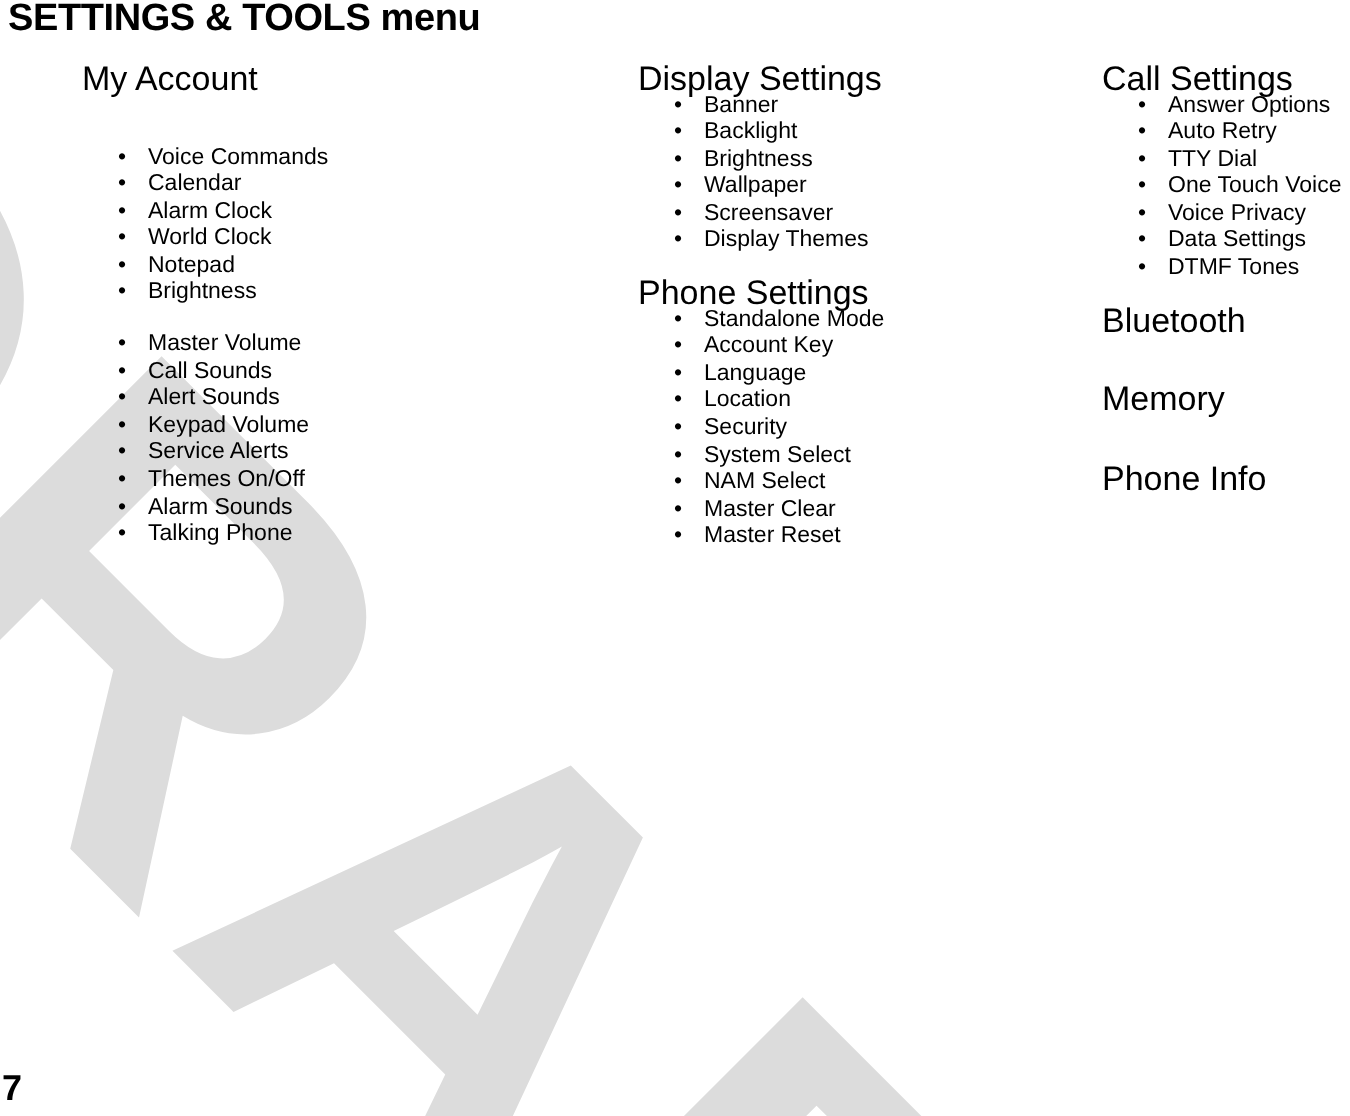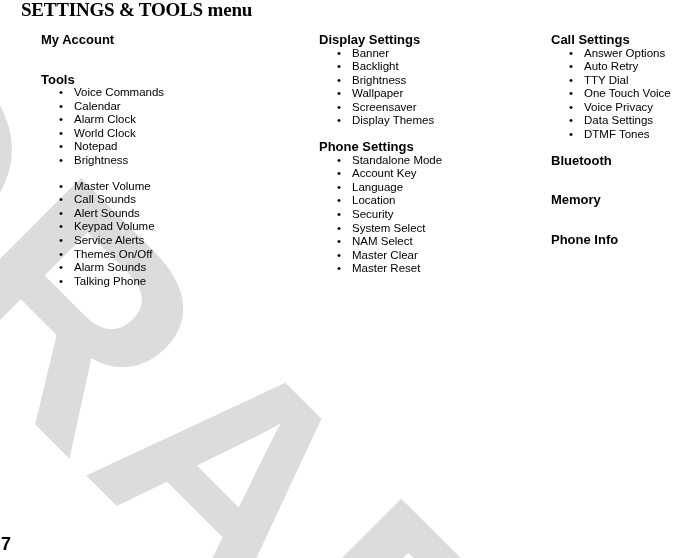--- a/index.html
+++ b/index.html
@@ -43,44 +43,43 @@
   }
 
   
   #content {
     position: relative;
     z-index: 1;
   }
 
   #page-title {
     position: absolute;
-    left: 21px;
+    left: 4px;
     top: -1px;
     font-size: 19px;
     font-weight: bold;
     letter-spacing: -0.2px;
     white-space: nowrap;
-    font-family: Liberation Serif, serif;
   }
   #page-title .title-main { font-weight: bold; }
   #page-title .title-sub  { font-weight: bold; }
 
   .column {
     position: absolute;
     top: 33px;
   }
   #column-1 { left: 41px;  width: 250px; }
   #column-2 { left: 319px; width: 240px; }
   #column-3 { left: 551px; width: 128px; }
 
   .section { margin-bottom: 0; }
 
   .section-header {
-    font-size: 13px;
-    font-weight: bold;
+    font-size: 17px;
+    font-weight: normal;
     line-height: 13.5px;
     white-space: nowrap;
   }
 
   .item-list {
     list-style: none;
     margin: 0;
     padding: 0;
   }
   .item-list li {
@@ -121,21 +120,20 @@
 
   <div id="page-title">
     <span class="title-main">SETTINGS &amp; TOOLS</span><span class="title-sub"> menu</span>
   </div>
 
   <div class="column" id="column-1">
       <div class="section">
         <div class="section-header standalone-header">My Account</div>
       </div>
       <div class="section">
-        <div class="section-header">Tools</div>
         <ul class="item-list">
           <li><span class="bullet">•</span><span>Voice Commands</span></li>
           <li><span class="bullet">•</span><span>Calendar</span></li>
           <li><span class="bullet">•</span><span>Alarm Clock</span></li>
           <li><span class="bullet">•</span><span>World Clock</span></li>
           <li><span class="bullet">•</span><span>Notepad</span></li>
           <li><span class="bullet">•</span><span>Brightness</span></li>
         </ul>
       </div>
       <div class="gap-between-sections"></div>

